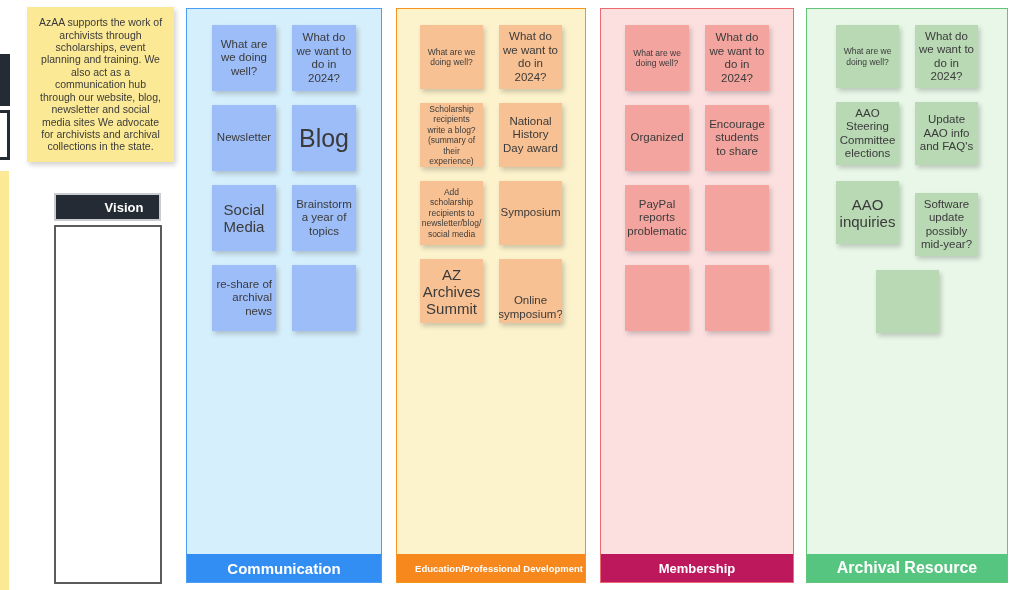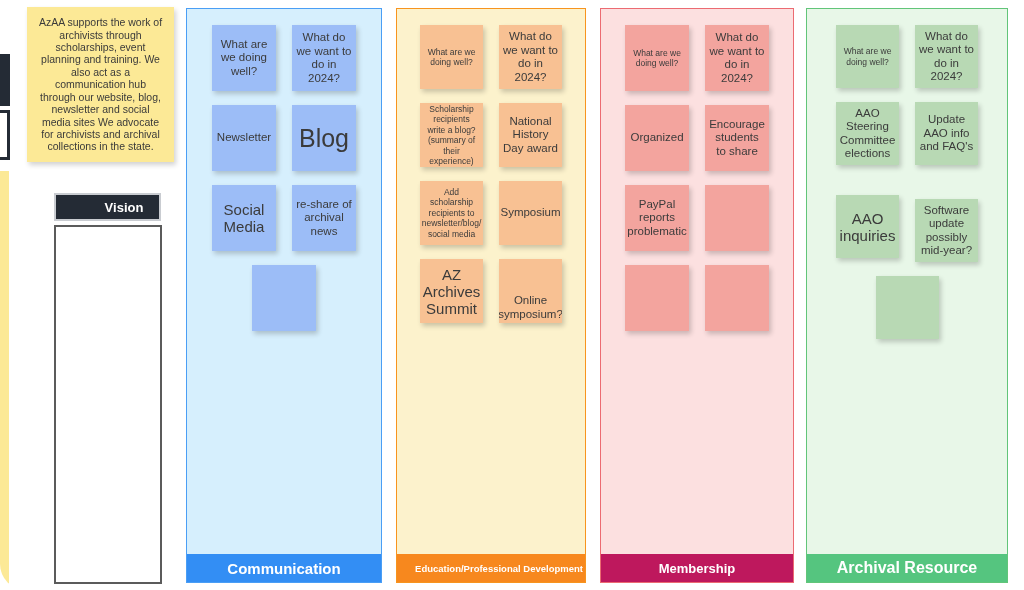--- a/index.html
+++ b/index.html
@@ -7,21 +7,20 @@
     padding: 0;
     background: #ffffff;
     font-family: "Liberation Sans", sans-serif;
   }
   #canvas {
     position: relative;
     width: 1024px;
     height: 590px;
     background: #ffffff;
     overflow: hidden;
-    border-radius: 26px;
   }
 
   
   .edge-yellow-strip {
     position: absolute;
     left: 0;
     top: 171px;
     width: 9px;
     height: 419px;
     background: #fce996;
@@ -187,20 +186,23 @@
           <div class="note sq t-md" style="margin: 0px 8px 14px;">
             <span>Newsletter</span>
           </div>
           <div class="note sq t-xl" style="margin: 0px 8px 14px;">
             <span>Blog</span>
           </div>
           <div class="note sq t-lg" style="margin: 0px 8px 14px;">
             <span>Social Media</span>
           </div>
           <div class="note sq t-md" style="margin: 0px 8px 14px;">
+            <span>Brainstorm a year of topics</span>
+          </div>
+          <div class="note sq t-md" style="margin: 0px 8px 14px; text-align: right;">
             <span>re-share of archival news</span>
           </div>
           <div class="note sq t-md" style="margin: 0px 8px 14px;">
             <span></span>
           </div>
         </div>
         <div class="lane-footer">
           <span>Communication</span>
         </div>
       </div>
@@ -270,27 +272,27 @@
         <div class="lane-notes">
           <div class="note sq-g t-sm" style="margin: 0px 8px 14px;">
             <span>What are we doing well?</span>
           </div>
           <div class="note sq-g t-md" style="margin: 0px 8px 14px;">
             <span>What do we want to do in 2024?</span>
           </div>
           <div class="note sq-g t-md" style="margin: 0px 8px 14px;">
             <span>AAO Steering Committee elections</span>
           </div>
-          <div class="note sq-g t-md" style="margin: 0px 8px 30px;">
+          <div class="note sq-g t-md" style="margin: 0px 8px 16px;">
             <span>Update AAO info and FAQ's</span>
           </div>
           <div class="note sq-g t-lg" style="margin: 0px 8px 14px;">
             <span>AAO inquiries</span>
           </div>
-          <div class="note sq-g t-md" style="margin: 4px 8px 14px;">
+          <div class="note sq-g t-md" style="margin: 12px 8px 14px;">
             <span>Software update possibly mid-year?</span>
           </div>
           <div class="note sq-g t-md" style="margin: 0px 8px 14px;">
             <span></span>
           </div>
         </div>
         <div class="lane-footer">
           <span>Archival Resource</span>
         </div>
       </div>

